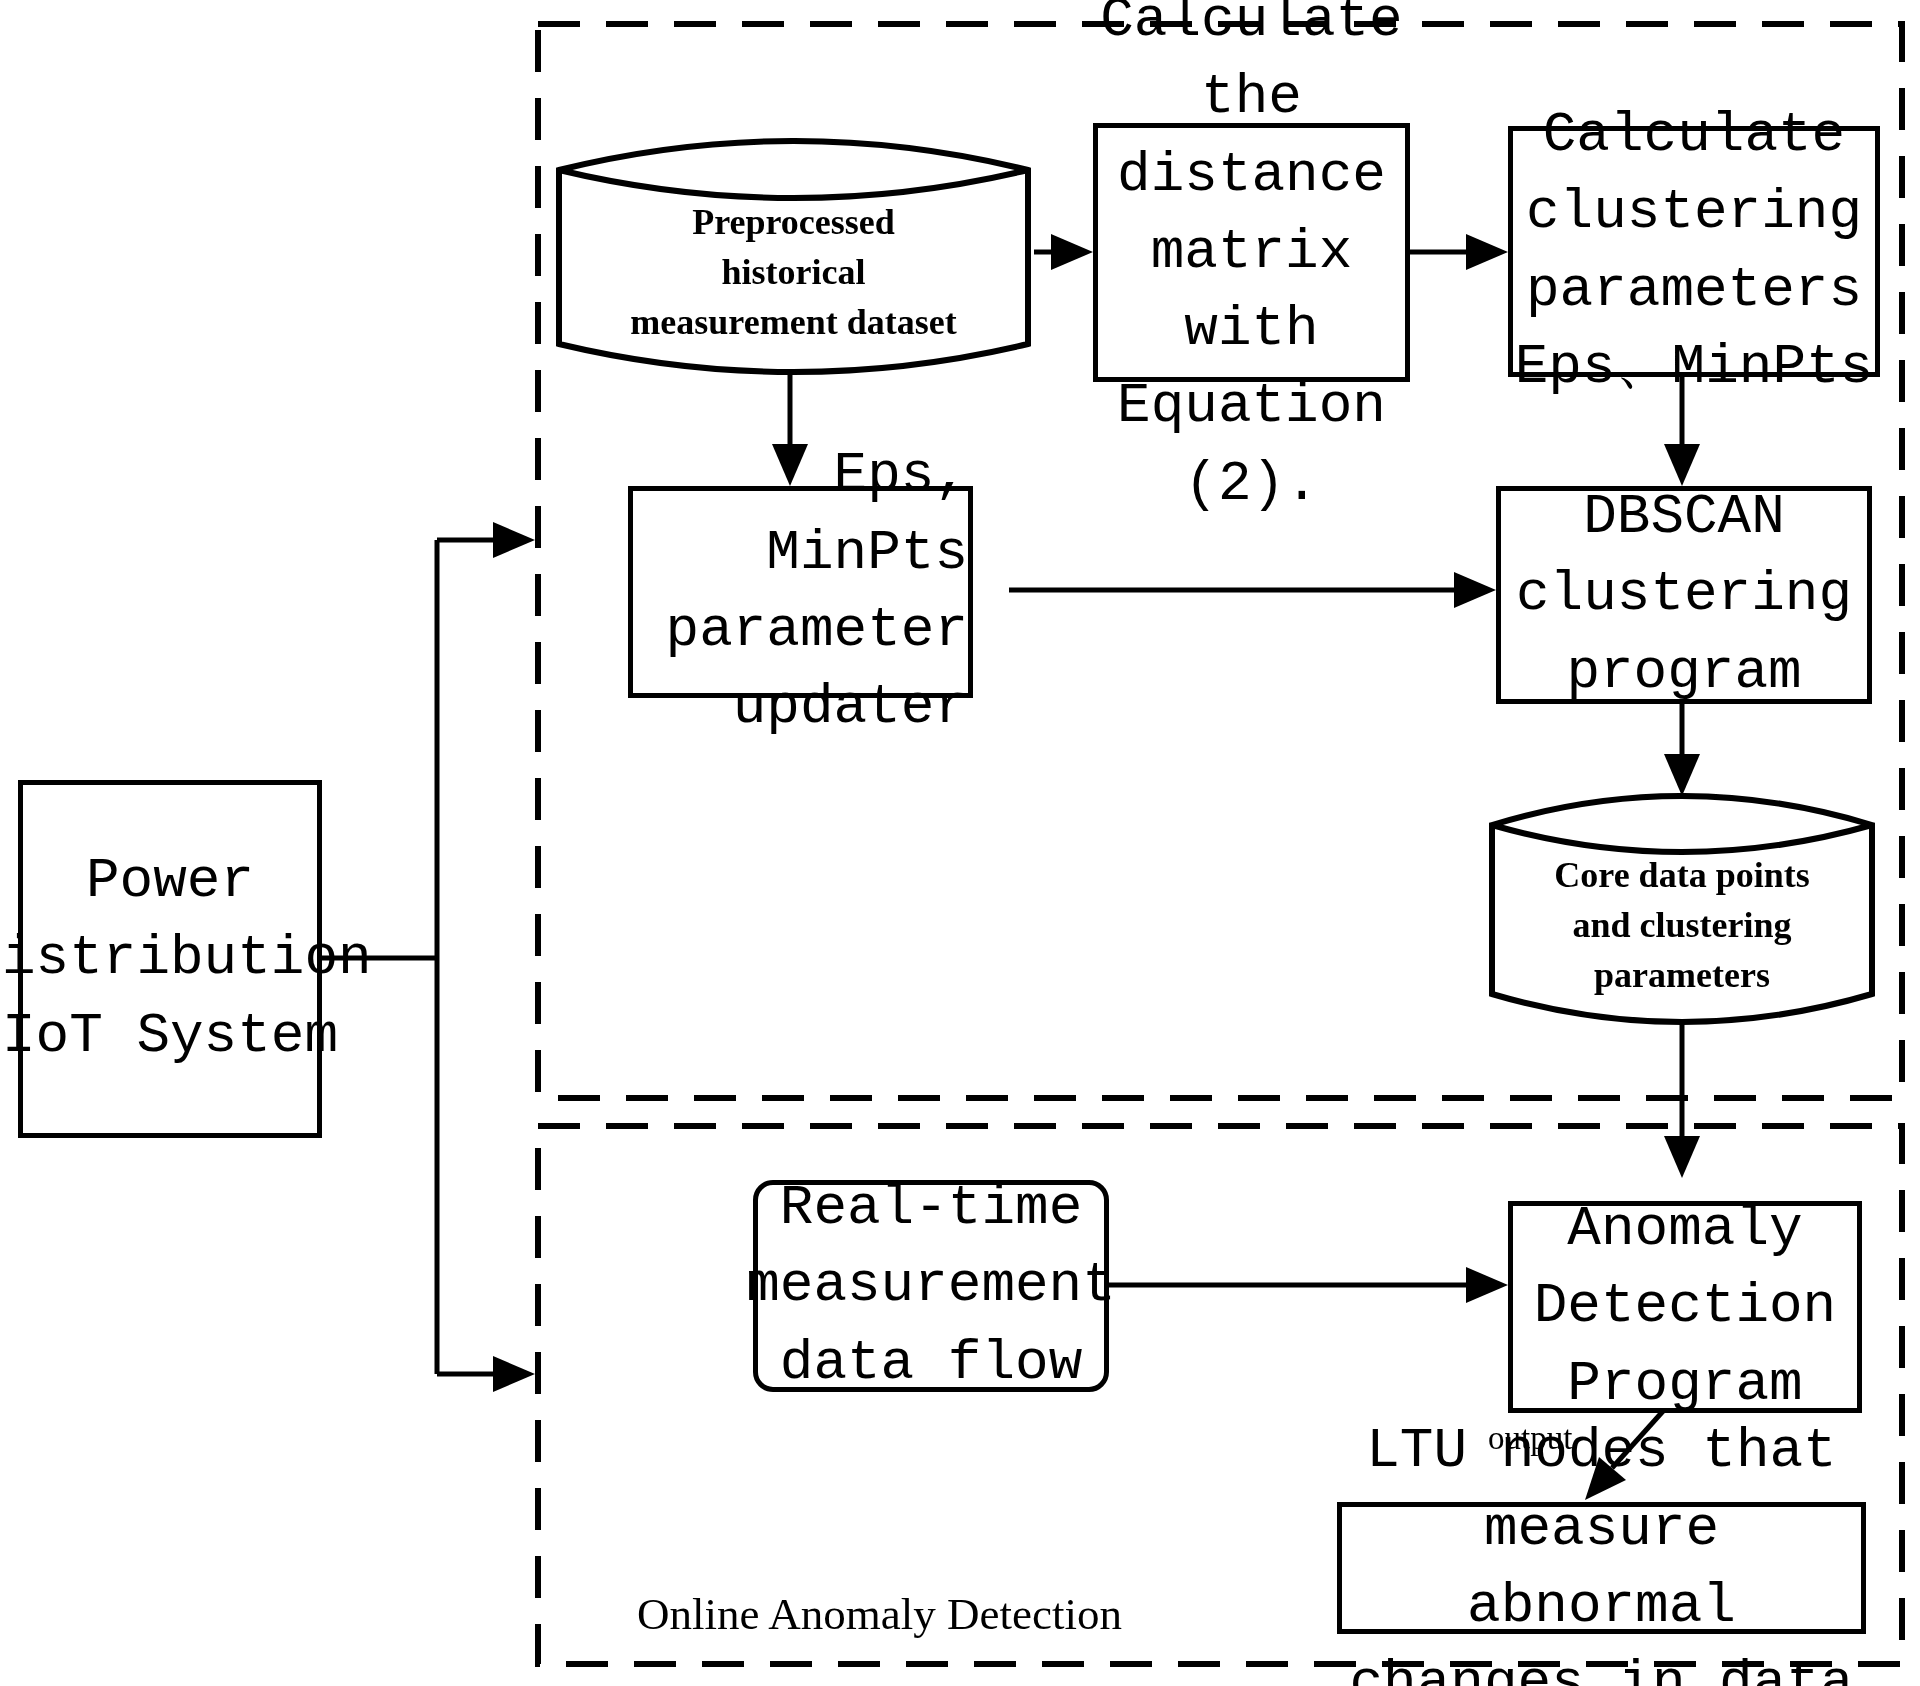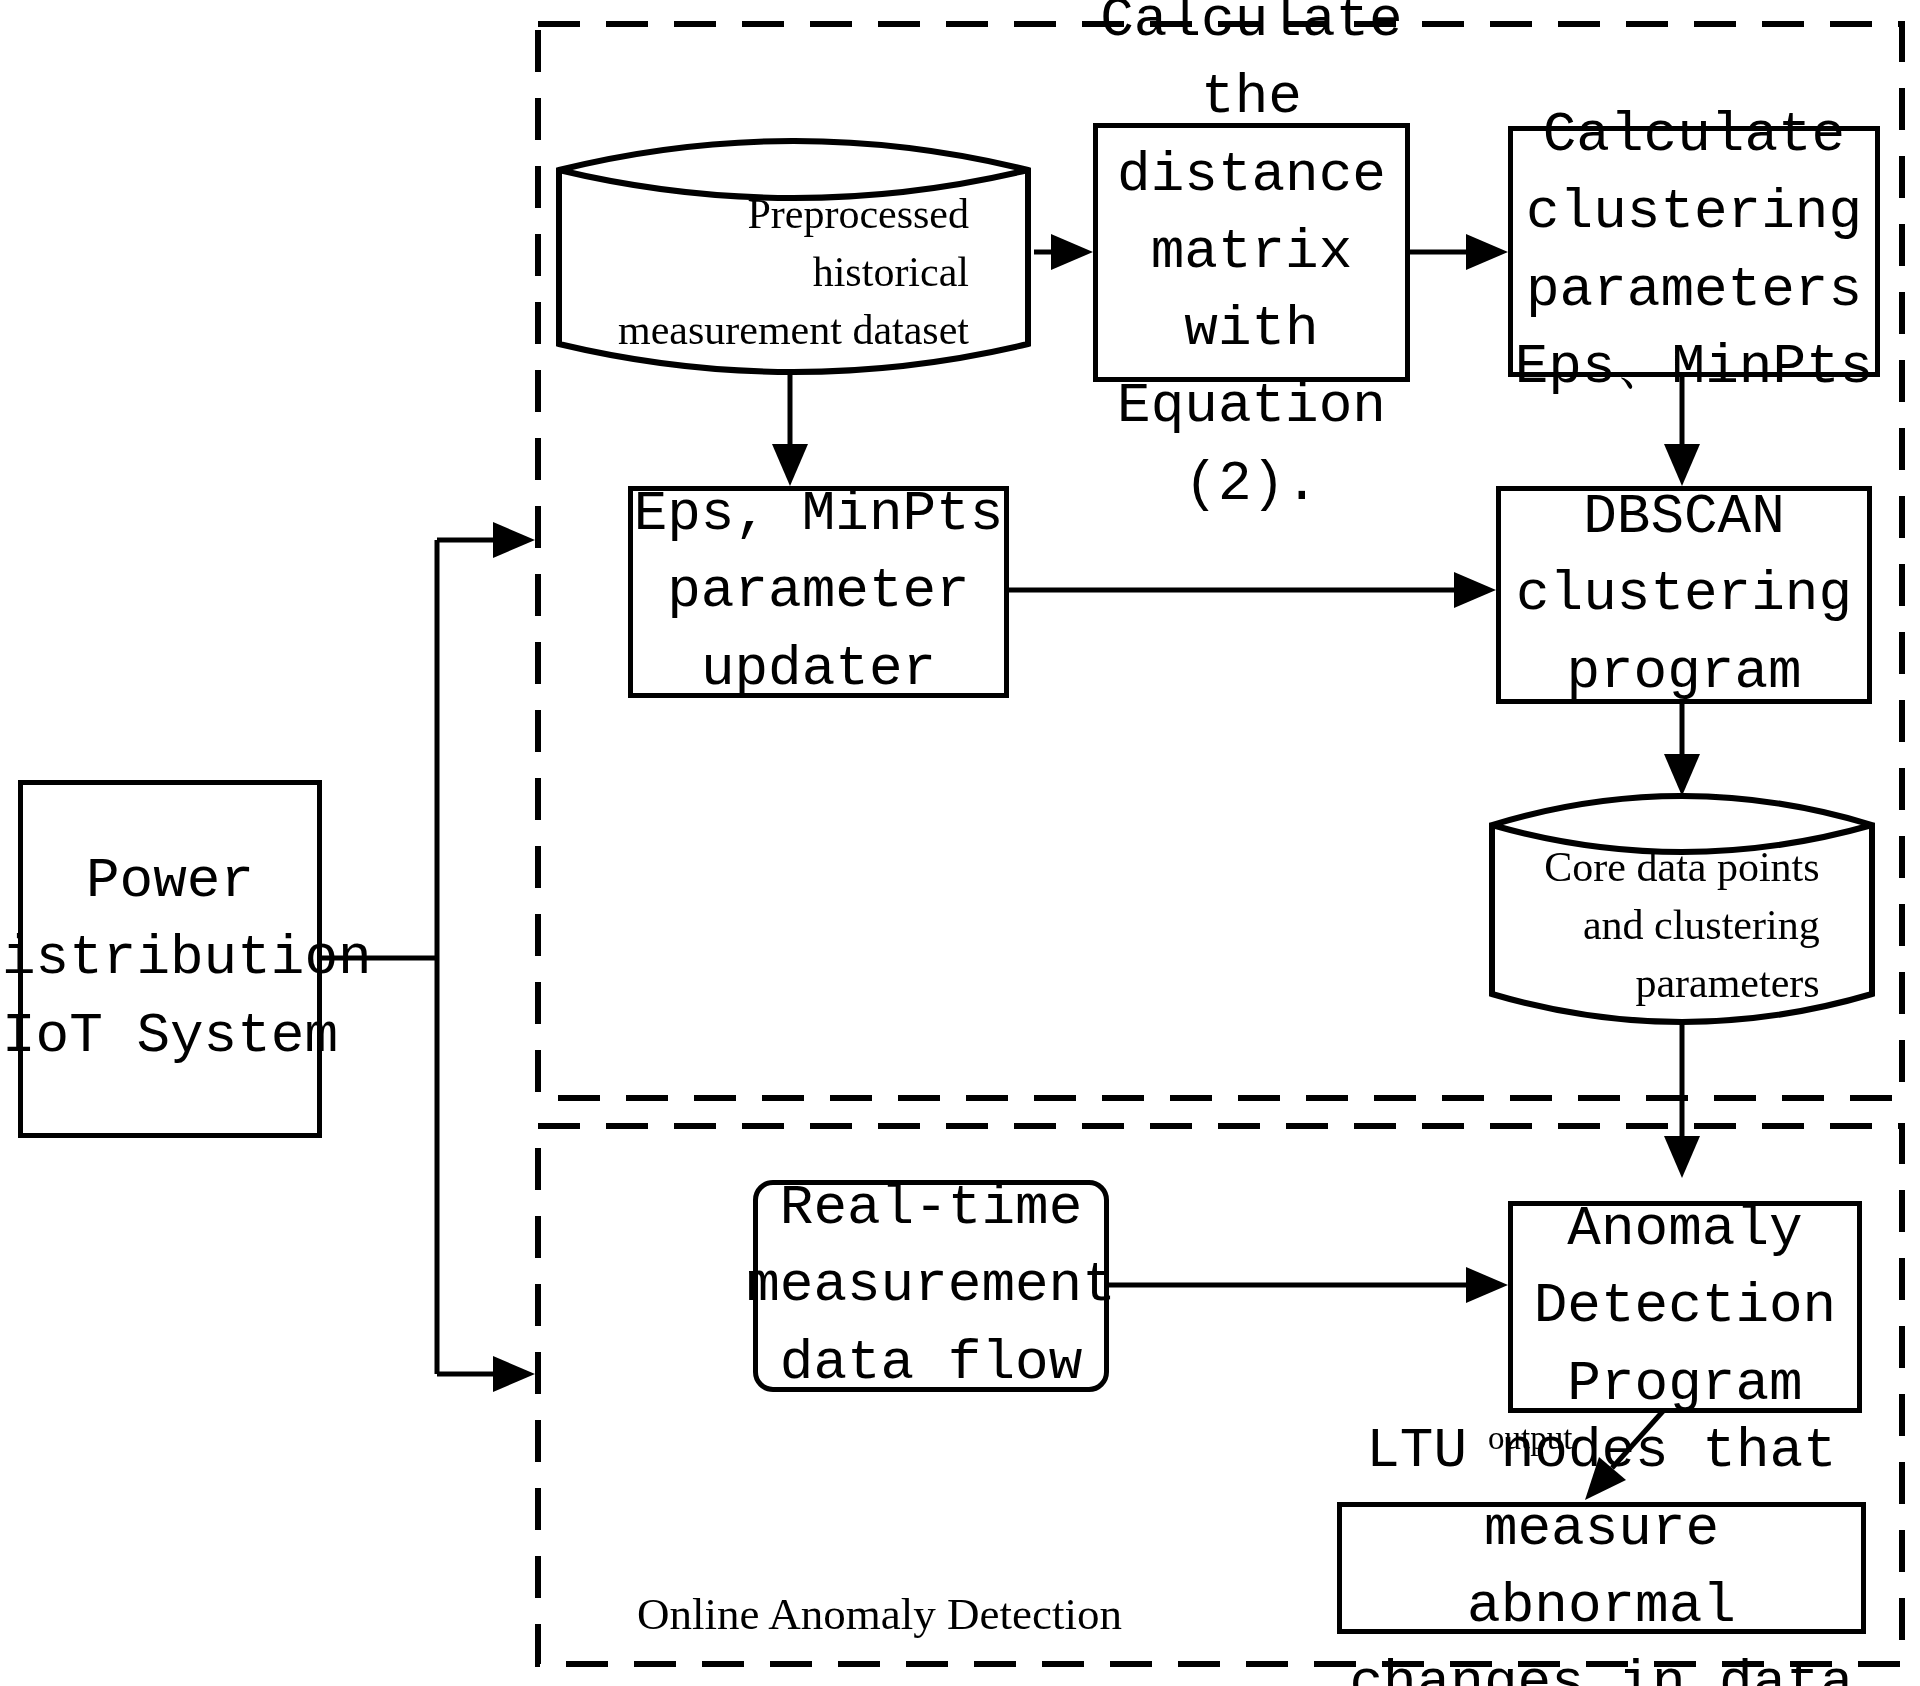--- a/index.html
+++ b/index.html
@@ -11,22 +11,22 @@
   .node{
     position:absolute;display:flex;align-items:center;justify-content:center;
     text-align:center;box-sizing:border-box;background:#ffffff;
   }
   .box{border:5px solid #000;}
   .lbl{white-space:pre-line;font-size:56px;line-height:1.38;font-family:Liberation Mono, monospace;}
   .cyl{position:absolute;}
   .cyl svg{position:absolute;left:0;top:0;width:100%;height:100%;}
   .cyl-lbl{
     position:absolute;left:0;right:0;top:36px;bottom:6px;
-    display:flex;align-items:center;justify-content:center;text-align:right;
-    white-space:pre-line;font-size:42px;line-height:1.38;
+    display:flex;align-items:center;justify-content:center;text-align:center;
+    white-space:pre-line;font-size:36px;line-height:1.38;font-weight:bold;
   }
   .sec-lbl{position:absolute;font-size:45px;white-space:pre;}
   .edge-lbl{position:absolute;font-size:33px;white-space:pre;}
   .stroke{stroke:#000;stroke-width:5;fill:none;}
   .head{fill:#000;stroke:none;}
 </style>
 </head>
 <body>
 
 <div class="canvas">
@@ -110,21 +110,21 @@
 Equation (2).</span>
   </div>
 
   <div class="node box" style="left:1508px;top:126px;width:372px;height:251px;">
     <span class="lbl">Calculate
 clustering
 parameters
 Eps、MinPts</span>
   </div>
 
-  <div class="node box" style="left:628px;top:486px;width:381px;height:212px;">
+  <div class="node box" style="left:628px;top:486px;width:345px;height:212px;text-align:right;">
     <span class="lbl">Eps, MinPts
 parameter updater</span>
   </div>
 
   <div class="node box" style="left:1496px;top:486px;width:376px;height:218px;">
     <span class="lbl">DBSCAN
 clustering
 program</span>
   </div>
 

